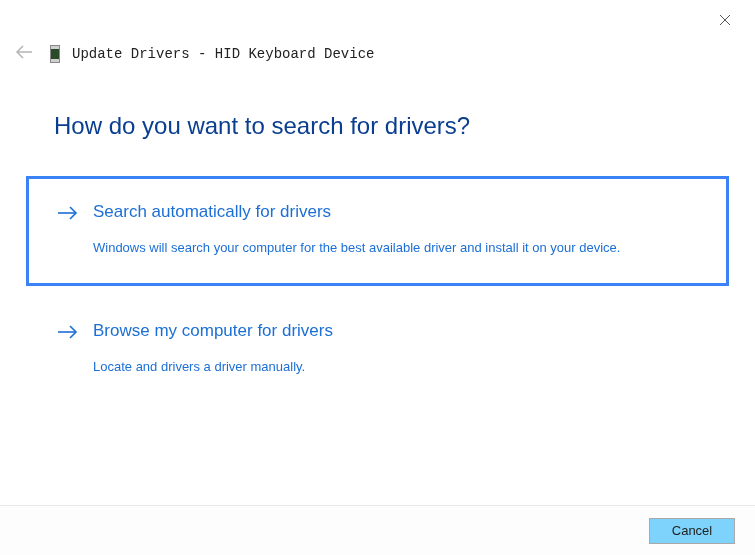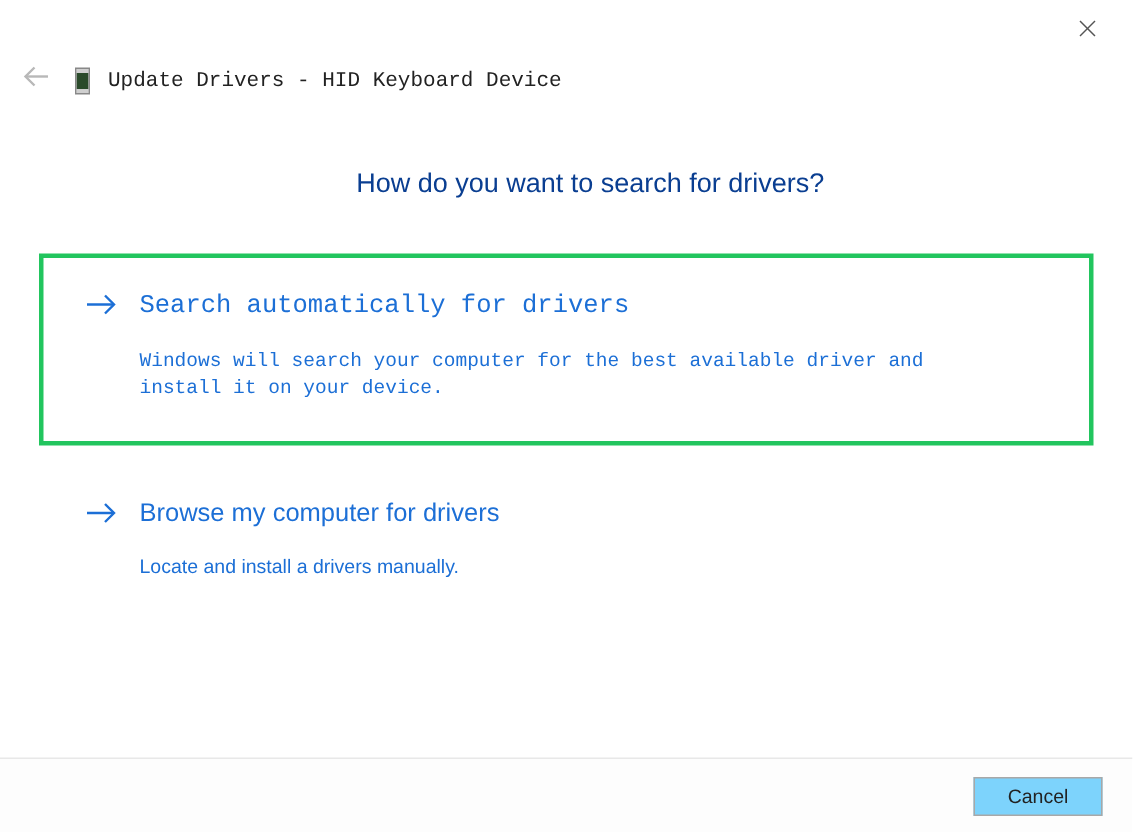--- a/index.html
+++ b/index.html
@@ -39,41 +39,39 @@
       height: 18px;
       background: linear-gradient(#cfcfcf 0 18%, #2a4a2a 18% 82%, #cfcfcf 82% 100%);
       border: 1px solid #888;
       display: inline-block;
     }
     .title {
       font-size: 14px;
       color: #222;
     }
     .question {
-      font-size: 18px;
+      font-size: 24px;
       color: #0a3e91;
-      padding: 48px 0 0 32px;
+      padding: 48px 0 0 54px;
       font-weight: 400;
-      text-align: center;
     }
     .options {
       padding: 36px 26px 0 26px;
     }
     .option {
       display: flex;
       align-items: flex-start;
       gap: 14px;
       padding: 18px 28px 22px 28px;
       cursor: pointer;
     }
     .option.highlighted {
-      border: 3px solid #22c55e;
+      border: 3px solid #3b82f6;
       margin-bottom: 30px;
       padding: 22px 28px 26px 28px;
-      font-family: Liberation Mono, monospace;
     }
     .option:not(.highlighted) {
       padding: 4px 28px 22px 31px; 
     }
     .opt-arrow {
       color: #1c6fd6;
       font-size: 20px;
       line-height: 26px;
       flex-shrink: 0;
       font-weight: 400;
@@ -154,21 +152,21 @@
 
   <div class="option">
     <span class="opt-arrow">
       <svg width="22" height="16" viewBox="0 0 22 16">
         <line x1="1" y1="8" x2="19" y2="8" stroke="#1c6fd6" stroke-width="1.6"></line>
         <polyline points="13,2 19,8 13,14" fill="none" stroke="#1c6fd6" stroke-width="1.6"></polyline>
       </svg>
     </span>
     <div class="opt-text">
       <div class="opt-title">Browse my computer for drivers</div>
-      <div class="opt-desc">Locate and install a drivers manually.</div>
+      <div class="opt-desc">Locate and drivers a driver manually.</div>
     </div>
   </div>
 
 </div>
 
 <div class="footer">
   <button class="cancel-btn">Cancel</button>
 </div>
 
 </body></html>

